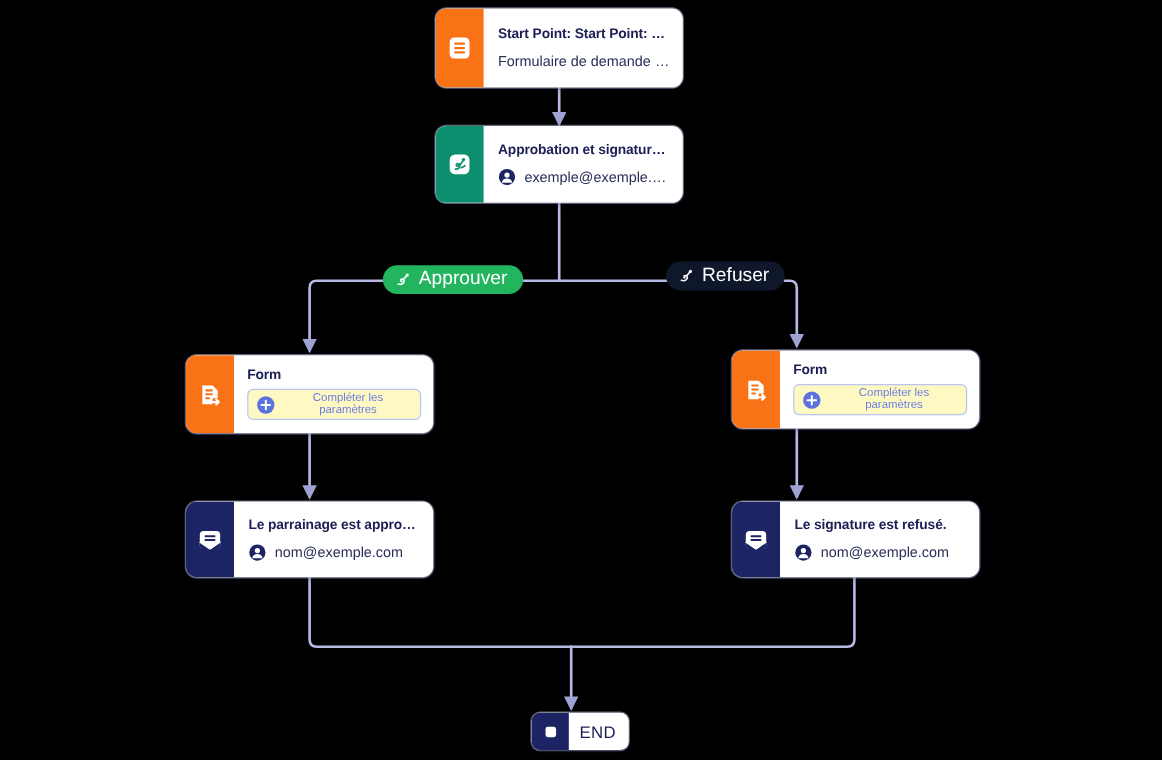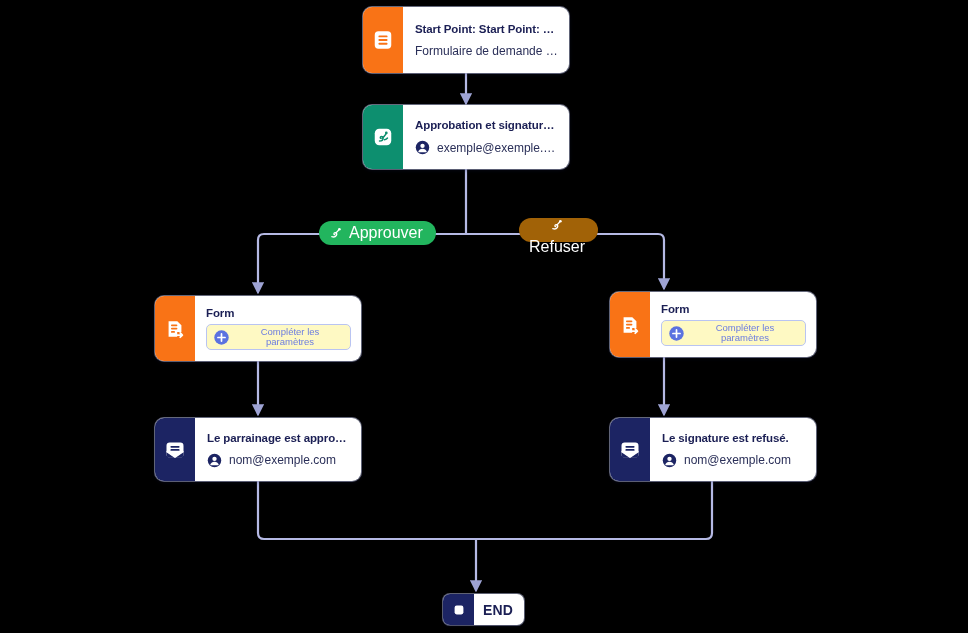--- a/index.html
+++ b/index.html
@@ -123,37 +123,36 @@
     gap: 6px;
     height: 24px;
     padding: 0 13px 0 10px;
     border-radius: 12px;
     font-size: 16px;
     color: #ffffff;
     z-index: 7;
     white-space: nowrap;
   }
   #badge-approve { left: 319px; top: 221px; background: #22b55e; }
-  #badge-refuse  { left: 519px; top: 218px; background: #a16207; flex-direction: column; }
+  #badge-refuse  { left: 555px; top: 218px; background: #0f172a; }
   .badge-ic { flex: 0 0 auto; display: block; }
 
   
   #node-end {
     position: absolute;
     left: 443px;
     top: 594px;
     height: 31px;
     display: flex;
     align-items: stretch;
     background: #ffffff;
     border-radius: 7px;
     box-shadow: 0 1px 3px rgba(20,24,70,.4), 0 0 0 1px rgba(200,205,235,.5);
     overflow: hidden;
     z-index: 6;
-    font-weight: bold;
   }
   #node-end .end-icon {
     width: 31px;
     flex: 0 0 31px;
     background: #1c2463;
     display: flex;
     align-items: center;
     justify-content: center;
   }
   #node-end .end-label {

